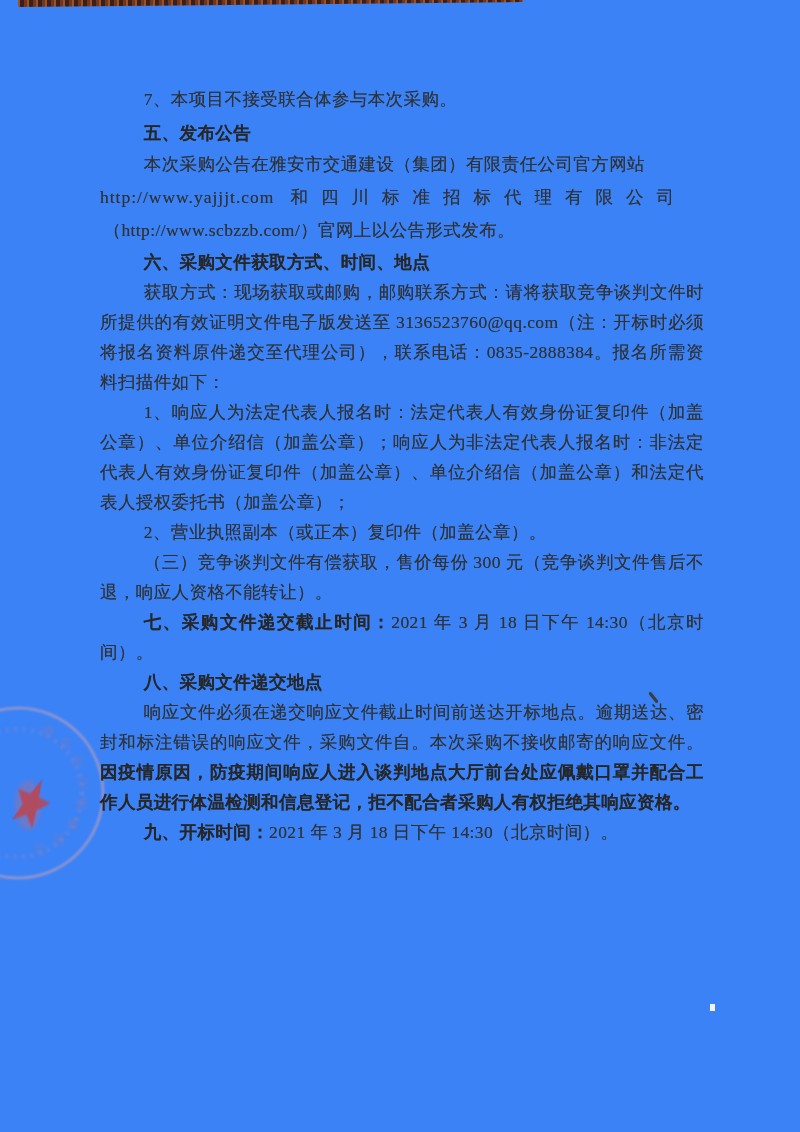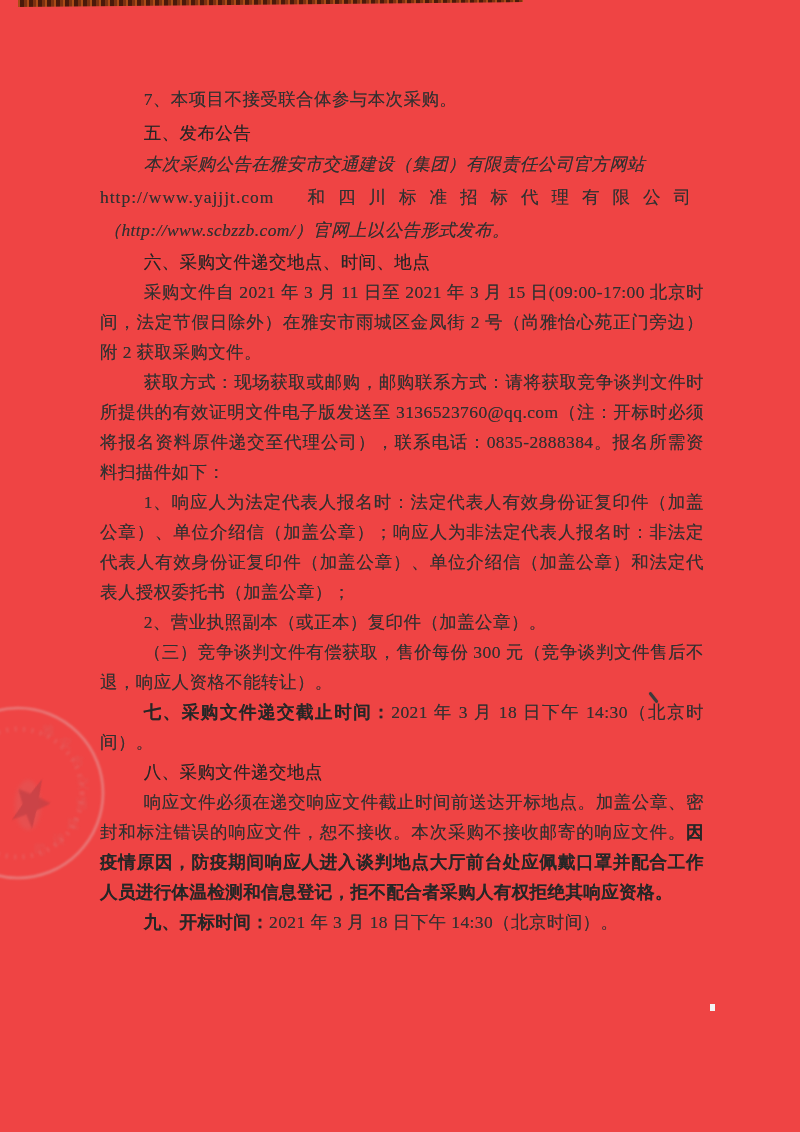--- a/index.html
+++ b/index.html
@@ -1,19 +1,19 @@
 <!DOCTYPE html>
 <html><head>
 <meta charset="utf-8">
 <style>
   html,body{margin:0;padding:0;background:#ffffff;}
   .page{
     position:relative;
     width:800px;height:1132px;
-    background:#ef4444;
+    background:#3b82f6;
     overflow:hidden;
     font-family:"Liberation Serif","DejaVu Serif",serif;
     color:#313131;
   }
   
   .scan-strip{
     position:absolute;left:18px;top:0;width:505px;height:7px;
     background:
       repeating-linear-gradient(90deg,
         rgba(170,80,20,.95) 0 2px,
@@ -25,24 +25,24 @@
   }
   .content{
     position:absolute;left:100px;top:80px;width:604px;
     font-size:17.5px;line-height:30px;
     text-align:justify;
     letter-spacing:.4px;
     text-shadow:0 0 .5px rgba(40,40,40,.55);
   }
   .content p{margin:0;text-indent:2.5em;}
   .lh38{line-height:38px;}
-  .lh33{line-height:33px;font-style:italic;}
-  .bold{font-weight:normal;color:#262626;}
+  .lh33{line-height:33px;}
+  .bold{font-weight:bold;color:#262626;}
   b{color:#262626;}
-  .spread-line{display:flex;align-items:baseline;line-height:33px;white-space:nowrap;justify-content:space-between;}
+  .spread-line{display:flex;align-items:baseline;line-height:33px;white-space:nowrap;}
   .url{letter-spacing:1px;}
   .company{letter-spacing:13px;margin-left:16px;}
   .mt{margin-top:3px;}
   
   .seal{position:absolute;left:-82px;top:693px;width:200px;height:200px;}
   
   .stray{
     position:absolute;left:652px;top:691px;width:3px;height:13px;
     background:#3c3c3c;border-radius:2px;
     transform:rotate(-38deg);
@@ -89,38 +89,37 @@
 
     <p class="bold mt">五、发布公告</p>
 
     <p class="lh33">本次采购公告在雅安市交通建设（集团）有限责任公司官方网站</p>
     <div class="spread-line">
       <span class="url">http://www.yajjjt.com</span>
       <span class="company">和四川标准招标代理有限公司</span>
     </div>
     <p class="lh33" style="text-indent:0.2em">（http://www.scbzzb.com/）官网上以公告形式发布。</p>
 
-    <p class="bold mt">六、采购文件递交地点、时间、地点</p>
+    <p class="bold mt">六、采购文件获取方式、时间、地点</p>
 
-    <p>采购文件自 2021 年 3 月 11 日至 2021 年 3 月 15 日(09:00-17:00 北京时间，法定节假日除外）在雅安市雨城区金凤街 2 号（尚雅怡心苑正门旁边）附 2 获取采购文件。</p>
 
     <p>获取方式：现场获取或邮购，邮购联系方式：请将获取竞争谈判文件时所提供的有效证明文件电子版发送至 3136523760@qq.com（注：开标时必须将报名资料原件递交至代理公司），联系电话：0835-2888384。报名所需资料扫描件如下：</p>
 
     <p>1、响应人为法定代表人报名时：法定代表人有效身份证复印件（加盖公章）、单位介绍信（加盖公章）；响应人为非法定代表人报名时：非法定代表人有效身份证复印件（加盖公章）、单位介绍信（加盖公章）和法定代表人授权委托书（加盖公章）；</p>
 
     <p>2、营业执照副本（或正本）复印件（加盖公章）。</p>
 
 
     <p>（三）竞争谈判文件有偿获取，售价每份 300 元（竞争谈判文件售后不退，响应人资格不能转让）。</p>
 
     <p><b>七、采购文件递交截止时间：</b><span>2021 年 3 月 18 日下午 14:30（北京时间）。</span></p>
 
     <p class="bold">八、采购文件递交地点</p>
 
-    <p><span>响应文件必须在递交响应文件截止时间前送达开标地点。加盖公章、密封和标注错误的响应文件，恕不接收。本次采购不接收邮寄的响应文件。</span><b>因疫情原因，防疫期间响应人进入谈判地点大厅前台处应佩戴口罩并配合工作人员进行体温检测和信息登记，拒不配合者采购人有权拒绝其响应资格。</b></p>
+    <p><span>响应文件必须在递交响应文件截止时间前送达开标地点。逾期送达、密封和标注错误的响应文件，采购文件自。本次采购不接收邮寄的响应文件。</span><b>因疫情原因，防疫期间响应人进入谈判地点大厅前台处应佩戴口罩并配合工作人员进行体温检测和信息登记，拒不配合者采购人有权拒绝其响应资格。</b></p>
 
     <p><b>九、开标时间：</b><span>2021 年 3 月 18 日下午 14:30（北京时间）。</span></p>
 
   </div>
 
   <div class="stray"></div>
   <div class="dot"></div>
 
 </div>
 

